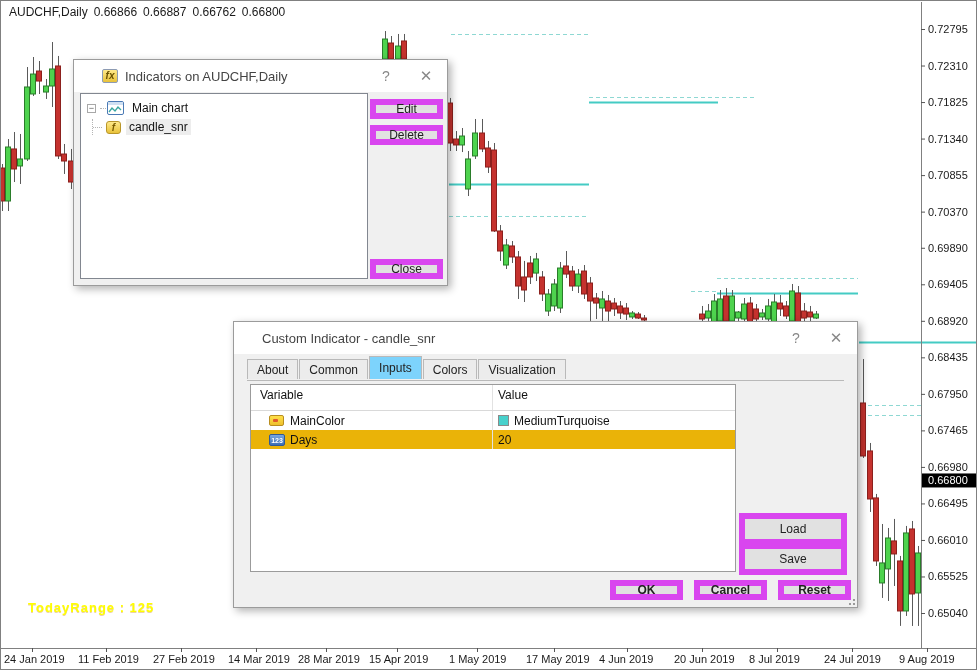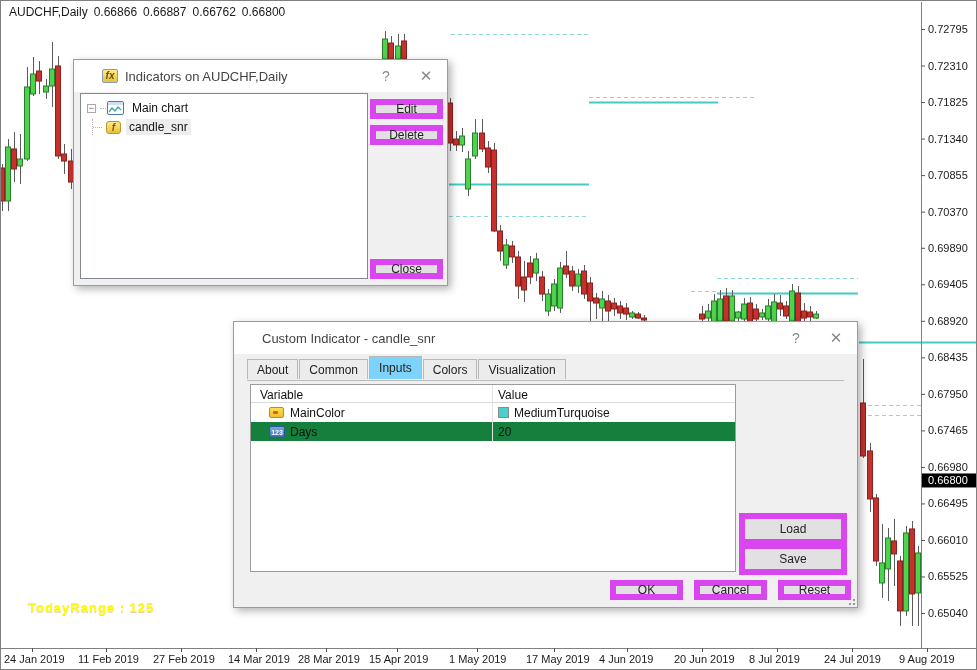--- a/index.html
+++ b/index.html
@@ -36,32 +36,32 @@
   .icon-title{width:16px;height:14px;background:linear-gradient(#ffe98a,#e8c23a);border:1px solid #8d9bb3;border-radius:2px;color:#6b5200;font-size:10px;font-style:italic;font-weight:bold;line-height:12px;text-align:center;margin-right:7px;}
   #dlg1 .btn{left:296px;width:73px;height:20px;}
 
   
   #dlg2{left:232px;top:320px;width:625px;height:287px;z-index:20;}
   .tabbar{position:absolute;left:13px;top:36px;height:21px;display:flex;align-items:flex-end;}
   .tab{height:20px;padding:0 9px;font-size:12px;color:#222;border:1px solid #b9b9b9;border-bottom:none;background:#ececec;display:flex;align-items:center;margin-right:1px;}
   .tab.active{height:23px;background:#7dd3fc;position:relative;z-index:2;}
   .tabline{position:absolute;left:13px;right:13px;top:58px;border-top:1px solid #b9b9b9;}
   #ptable{position:absolute;left:16px;top:62px;width:486px;height:188px;background:#fff;border:1px solid #9b9b9b;font-size:12px;color:#111;}
-  #ptable .hdr{display:flex;height:18px;line-height:20px;border-bottom:1px solid #d9d9d9;}
+  #ptable .hdr{display:flex;height:26px;line-height:20px;border-bottom:1px solid #d9d9d9;}
   #ptable .c1{width:242px;padding-left:9px;border-right:1px solid #e2e2e2;}
   #ptable .c2{flex:1;padding-left:5px;}
   #ptable .prow{display:flex;height:19px;align-items:center;}
-  #ptable .prow.alt{background:#15803d;}
+  #ptable .prow.alt{background:#eab308;}
   #ptable .prow .c1{display:flex;align-items:center;height:19px;border-right:1px solid #e2e2e2;}
   .icon-colorparam{width:15px;height:11px;background:linear-gradient(#ffe049,#eec02e);border:1px solid #b98e1f;border-radius:2px;margin:0 6px 0 0;position:relative;}
   .icon-colorparam::before{content:"";position:absolute;left:3px;top:3px;width:5px;height:3px;background:#e05a2b;border-radius:1px;}
   .icon-123{width:16px;height:12px;background:linear-gradient(#79a7e0,#3d6fb4);border:1px solid #2f5a96;border-radius:2px;color:#fff;font-size:7px;font-weight:bold;line-height:11px;text-align:center;margin:0 5px 0 0;}
   .swatch{width:11px;height:11px;border:1px solid #8a8a8a;margin:0 5px 0 0;}
   #dlg2 .side{width:108px;height:32px;}
-  #dlg2 .bottom{width:73px;height:20px;}
+  #dlg2 .bottom{width:73px;height:20px;font-weight:bold;}
   .grip{position:absolute;right:2px;bottom:2px;width:10px;height:10px;}
   .grip i{position:absolute;width:2px;height:2px;background:#9a9a9a;}
 </style>
 </head>
 <body>
 
 <div id="screen">
 
   <div id="ohlc-line">
     <span>AUDCHF,Daily</span><span>0.66866</span><span>0.66887</span><span>0.66762</span><span>0.66800</span>

